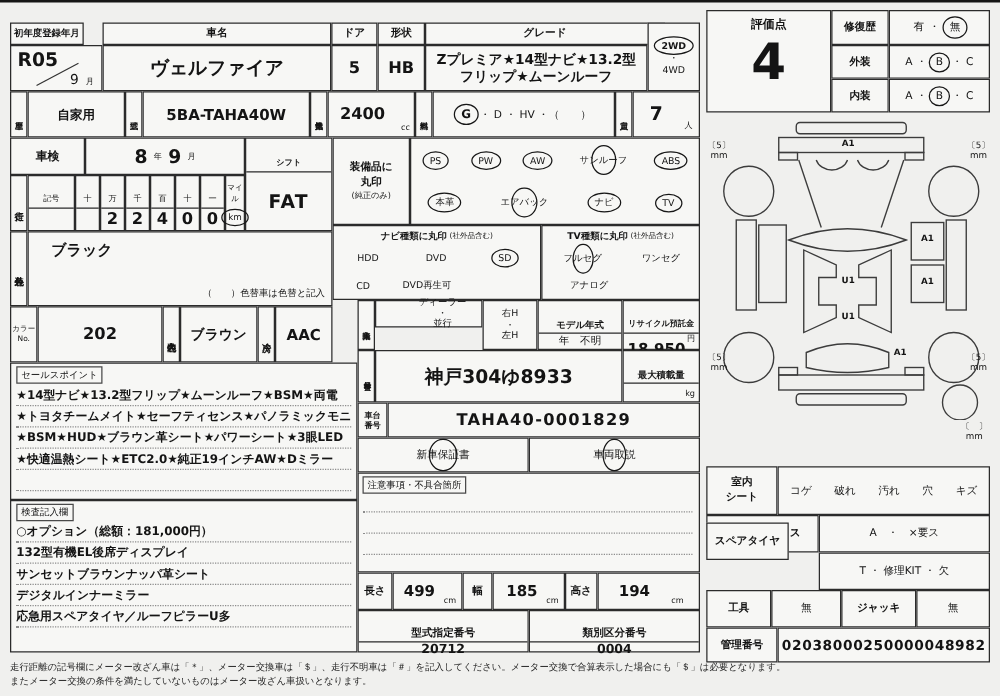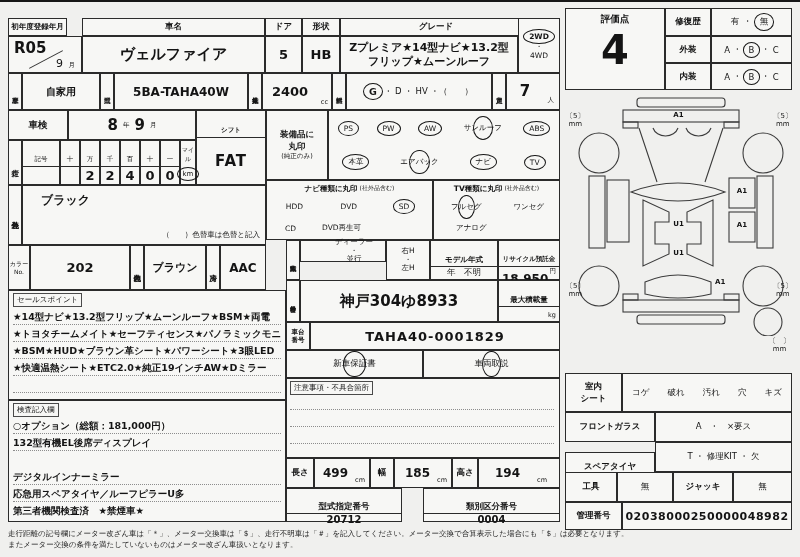--- a/index.html
+++ b/index.html
@@ -142,23 +142,23 @@
     <div class="a dotl nw f9 bold" style="left:4px;top:34px;width:268px;height:17px;line-height:17px;">★トヨタチームメイト★セーフティセンス★パノラミックモニター</div>
     <div class="a dotl nw f9 bold" style="left:4px;top:51px;width:268px;height:17px;line-height:17px;">★BSM★HUD★ブラウン革シート★パワーシート★3眼LED</div>
     <div class="a dotl nw f9 bold" style="left:4px;top:68px;width:268px;height:17px;line-height:17px;">★快適温熱シート★ETC2.0★純正19インチAW★Dミラー</div>
     <div class="a dotl" style="left:4px;top:85px;width:268px;height:17px;"></div>
   </div>
 
   <div class="a bx" style="left:8px;top:400px;width:278px;height:122px;">
     <span class="tag a" style="left:4px;top:2px;">検査記入欄</span>
     <div class="a dotl nw f9 bold" style="left:4px;top:16px;width:268px;height:17px;line-height:17px;">○オプション（総額：181,000円）</div>
     <div class="a dotl nw f9 bold" style="left:4px;top:33px;width:268px;height:17px;line-height:17px;">132型有機EL後席ディスプレイ</div>
+    <div class="a dotl nw f9 bold" style="left:4px;top:50px;width:268px;height:17px;line-height:17px;">サンセットブラウンナッパ革シート</div>
     <div class="a dotl nw f9 bold" style="left:4px;top:67px;width:268px;height:17px;line-height:17px;">デジタルインナーミラー</div>
     <div class="a dotl nw f9 bold" style="left:4px;top:84px;width:268px;height:17px;line-height:17px;">応急用スペアタイヤ／ルーフピラーU多</div>
-    <div class="a nw f9 bold" style="left:4px;top:101px;width:268px;height:17px;line-height:17px;">第三者機関検査済　★禁煙車★</div>
   </div>
 
   <div class="a bx col c" style="left:266px;top:110px;width:62px;height:70px;line-height:1.35;">
     <span class="f8 bold">装備品に</span>
     <span class="f8 bold">丸印</span>
     <span class="f6">(純正のみ)</span>
   </div>
   <div class="a bx col" style="left:328px;top:110px;width:232px;height:70px;">
     <div class="c" style="flex:1;justify-content:space-around;">
       <span class="ring f7">PS</span>
@@ -265,21 +265,21 @@
   <div class="a bx" style="left:394px;top:458px;width:58px;height:30px;">
     <span class="a f12 bold" style="left:10px;top:7px;">185</span>
     <span class="a f6" style="right:4px;bottom:3px;">cm</span>
   </div>
   <div class="a bx c f8 bold" style="left:452px;top:458px;width:26px;height:30px;">高さ</div>
   <div class="a bx" style="left:478px;top:458px;width:82px;height:30px;">
     <span class="a f12 bold" style="left:16px;top:7px;">194</span>
     <span class="a f6" style="right:12px;bottom:3px;">cm</span>
   </div>
 
-  <div class="a bx col" style="left:286px;top:488px;width:116px;height:34px;">
+  <div class="a bx col" style="left:286px;top:488px;width:137px;height:34px;">
     <div class="c f8 bold hdrb" style="height:15px;">型式指定番号</div>
     <div class="c f10 bold" style="flex:1;">20712</div>
   </div>
   <div class="a bx col" style="left:423px;top:488px;width:137px;height:34px;">
     <div class="c f8 bold hdrb" style="height:15px;">類別区分番号</div>
     <div class="c f10 bold" style="flex:1;">0004</div>
   </div>
 
   <div class="a bx" style="left:565px;top:8px;width:100px;height:82px;">
     <div class="c f9 bold" style="padding-top:4px;">評価点</div>
@@ -373,21 +373,21 @@
   </div>
   <div class="a bx c f8" style="left:622px;top:373px;width:170px;height:39px;justify-content:space-around;">
     <span>コゲ</span>
     <span>破れ</span>
     <span>汚れ</span>
     <span>穴</span>
     <span>キズ</span>
   </div>
   <div class="a bx c f8 bold" style="left:565px;top:412px;width:90px;height:30px;">フロントガラス</div>
   <div class="a bx c f8" style="left:655px;top:412px;width:137px;height:30px;">A　・　×要ス</div>
-  <div class="a bx c f8 bold" style="left:565px;top:452px;width:90px;height:30px;">スペアタイヤ</div>
+  <div class="a bx c f8 bold" style="left:565px;top:418px;width:66px;height:30px;">スペアタイヤ</div>
   <div class="a bx c f8" style="left:655px;top:442px;width:137px;height:30px;">T ・ 修理KIT ・ 欠</div>
   <div class="a bx c f8 bold" style="left:565px;top:472px;width:52px;height:30px;">工具</div>
   <div class="a bx c f8" style="left:617px;top:472px;width:56px;height:30px;">無</div>
   <div class="a bx c f8 bold" style="left:673px;top:472px;width:60px;height:30px;">ジャッキ</div>
   <div class="a bx c f8" style="left:733px;top:472px;width:59px;height:30px;">無</div>
   <div class="a bx c f8 bold" style="left:565px;top:502px;width:57px;height:28px;">管理番号</div>
   <div class="a bx c bold" style="left:622px;top:502px;width:170px;height:28px;font-size:11px;letter-spacing:0.5px;">02038000250000048982</div>
 
   <div class="a" style="left:8px;top:529px;width:786px;font-size:7.5px;line-height:1.45;color:#1d1d1d;">
     <div class="nw">走行距離の記号欄にメーター改ざん車は「＊」、メーター交換車は「＄」、走行不明車は「＃」を記入してください。メーター交換で合算表示した場合にも「＄」は必要となります。</div>

